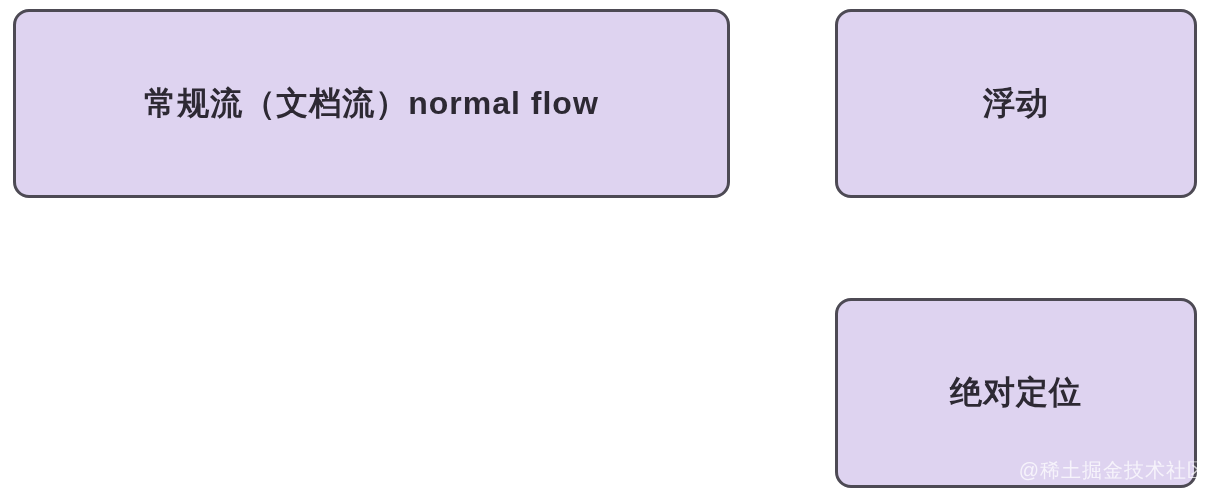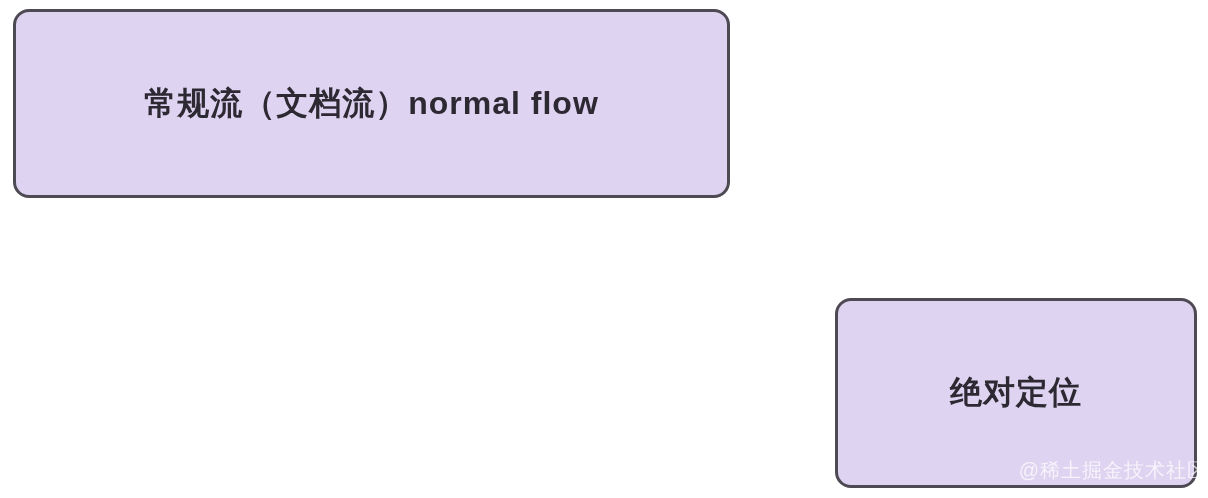--- a/index.html
+++ b/index.html
@@ -64,20 +64,23 @@
 </style>
 </head>
 <body>
 
 <div class="canvas">
 
   <div class="node node-normal-flow">
     <span class="node-label">常规流（文档流）normal flow</span>
   </div>
 
+  <div class="node node-float">
+    <span class="node-label">浮动</span>
+  </div>
 
   <div class="node node-absolute">
     <span class="node-label">绝对定位</span>
   </div>
 
   <div class="watermark">@稀土掘金技术社区</div>
 
 </div>
 
 </body></html>

